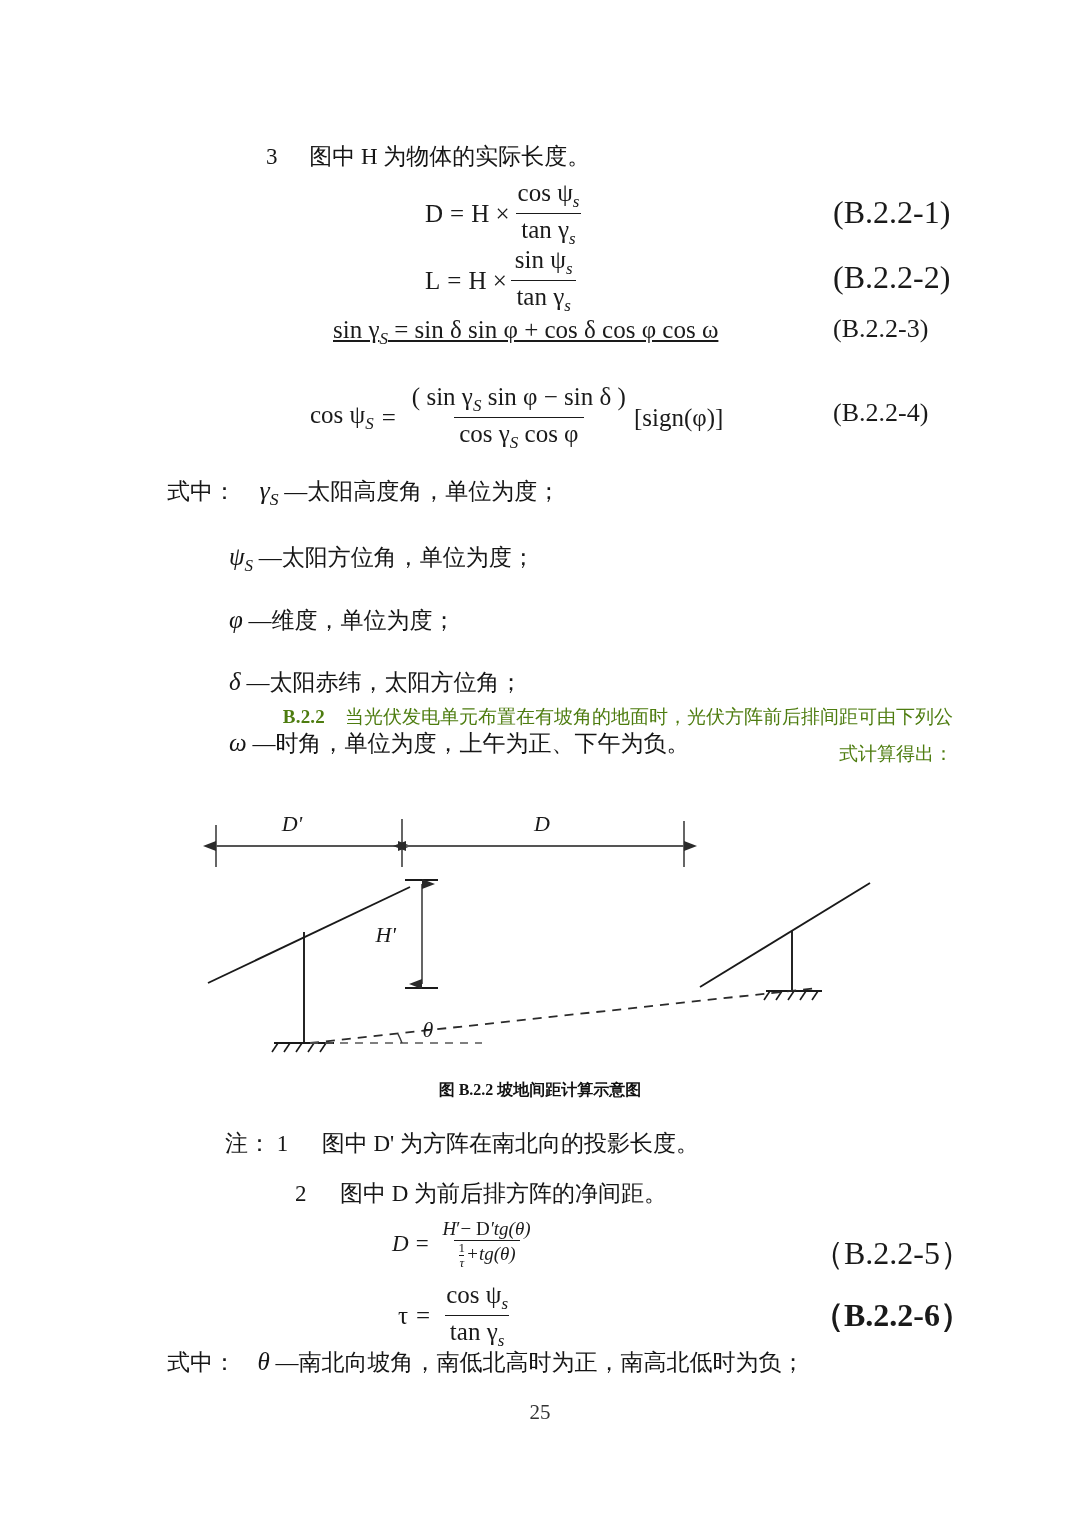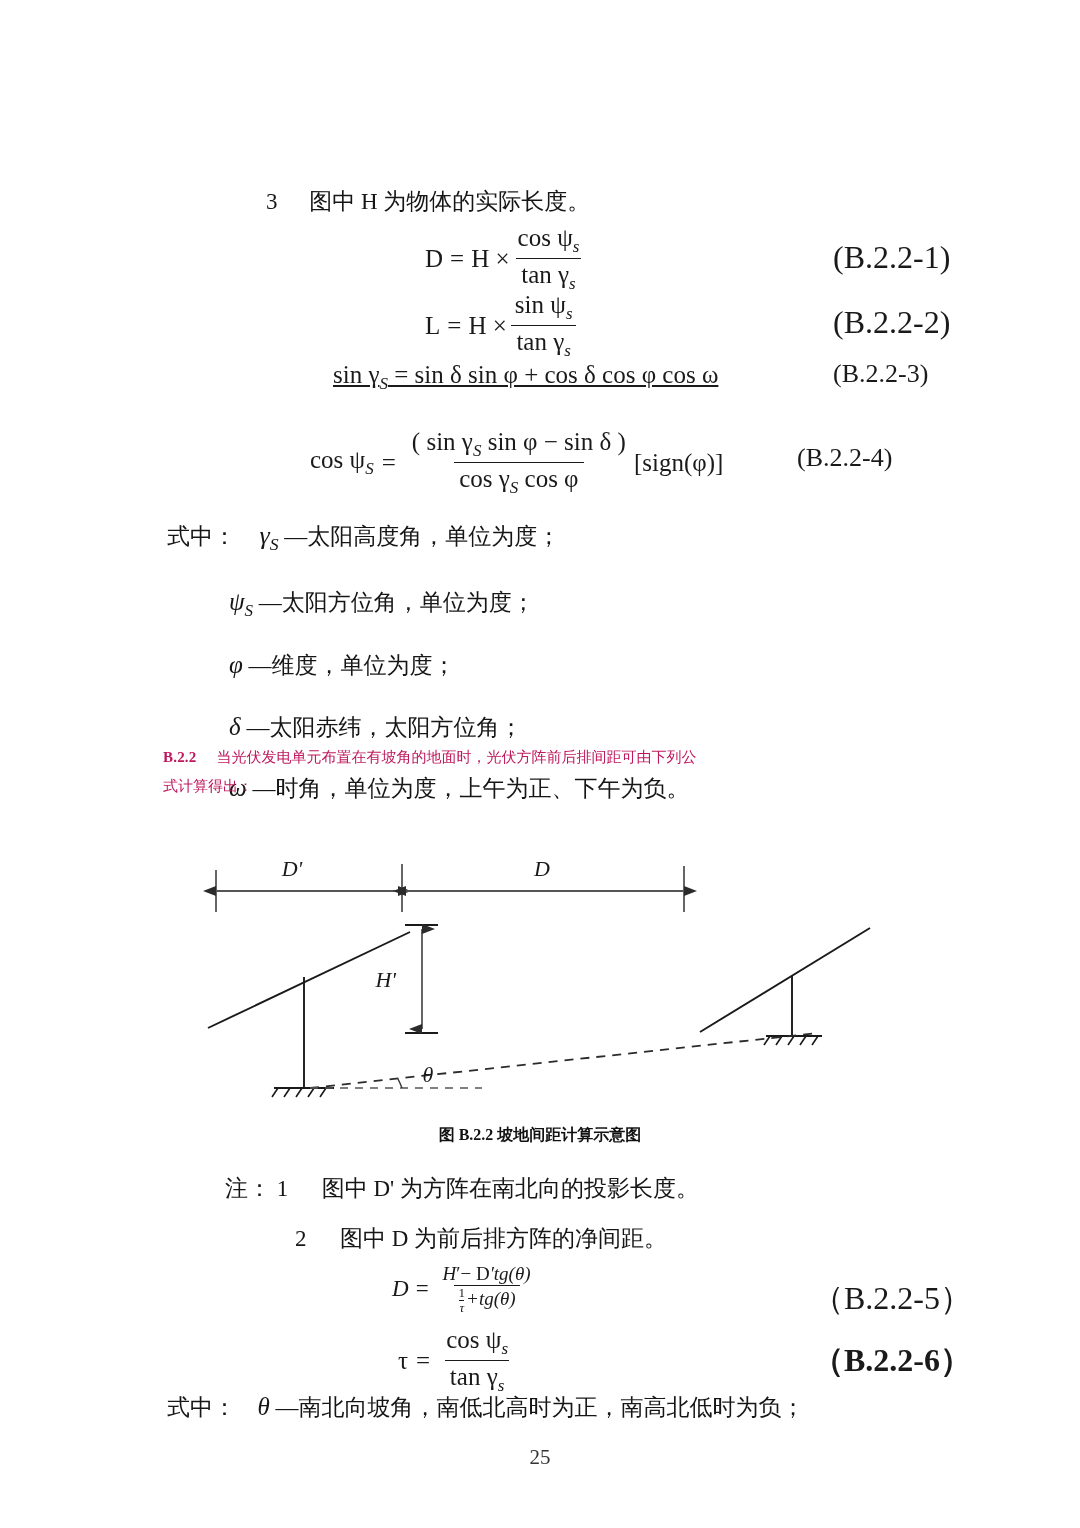--- a/index.html
+++ b/index.html
@@ -12,21 +12,20 @@
     height: 1528px;
     position: relative;
     font-family: "Liberation Serif", "DejaVu Serif", serif;
     color: #1a1a1a;
     overflow: hidden;
   }
   .page {
     position: absolute;
     inset: 0;
     background: #ffffff;
-    margin-top: 45px;
   }
 
   
   .blk { position: absolute; }
 
   .note-line {
     font-size: 23px;
     line-height: 1.9;
     color: #161616;
     white-space: nowrap;
@@ -74,23 +73,24 @@
     vertical-align: middle;
     font-size: 13px;
     line-height: 1.05;
     margin: 0 1px;
   }
   .tiny-frac > .den { border-top: 1.3px solid #1a1a1a; }
 
   
   .para {
     position: absolute;
-    font-size: 15px;
+    font-size: 19px;
     line-height: 1.95;
-    color: #be185d;
+    color: #4d7c0f;
+    text-align: right;
   }
   .para b { font-weight: bold; letter-spacing: .2px; }
 
   
   .fig-caption {
     position: absolute;
     width: 100%;
     text-align: center;
     font-size: 16px;
     font-weight: bold;
@@ -177,21 +177,21 @@
     <span class="frac">
       <span class="num">
         <span>( sin γ</span><span class="sub">S</span><span> sin φ − sin δ )</span>
       </span>
       <span class="den">
         <span>cos γ</span><span class="sub">S</span><span> cos φ</span>
       </span>
     </span>
     <span>[sign(φ)]</span>
   </div>
-  <div class="eq-tag" style="left:797px; top:398px; font-size:26px;">(B.2.2-4)</div>
+  <div class="eq-tag" style="left:833px; top:398px; font-size:26px;">(B.2.2-4)</div>
 
   <div class="blk" style="left:167px; top:466px;">
     <div class="note-line" style="position:relative;">
       <span>式中：</span>
       <span style="display:inline-block;width:12px;"></span>
       <span class="mi" style="font-size:26px;"><span>γ</span><span class="sub">S</span></span>
       <span>—太阳高度角，单位为度；</span>
     </div>
     <div class="note-line" style="position:relative; margin-left:62px; margin-top:16px;">
       <span class="mi" style="font-size:25px;"><span>ψ</span><span class="sub">S</span></span>

